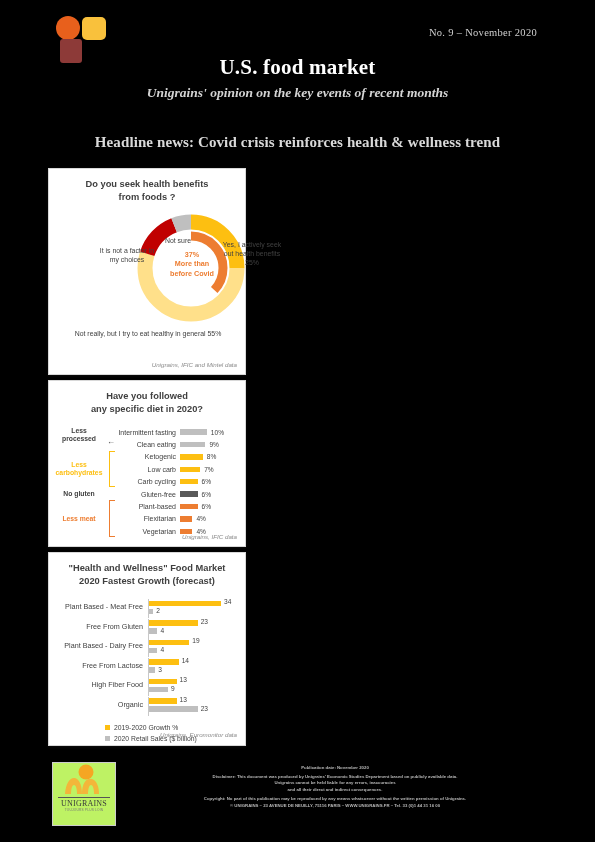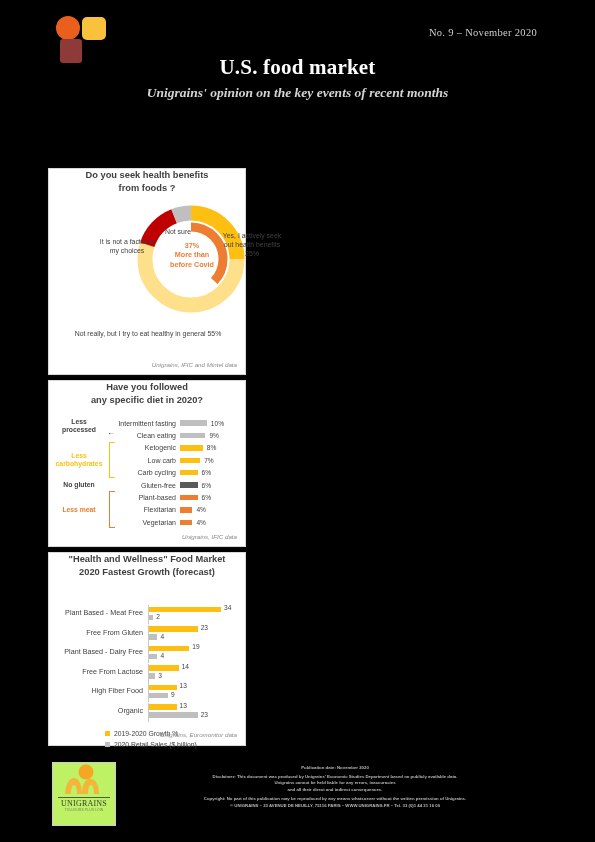--- a/index.html
+++ b/index.html
@@ -41,21 +41,21 @@
   }
 
   
   .card{
     position:absolute;left:48px;background:#ffffff;
     border:1px solid #d8d8d8;
     box-shadow:0 1px 3px rgba(255,255,255,0.05);
   }
   .card-title{
     text-align:center;color:#404040;font-size:9.3px;font-weight:bold;
-    line-height:13px;
+    line-height:13px;padding-top:9px;
   }
   .src{
     text-align:right;color:#8a8a8a;font-size:6.2px;font-style:italic;
     padding-right:8px;
   }
 
   
   #card1{top:168px;width:196px;height:205px;}
   .donut-wrap{position:relative;width:196px;height:125px;margin-left:44px;}
   .donut-svg{position:absolute;left:38px;top:4px;}
@@ -113,20 +113,21 @@
 
   <div class="logo-mark">
     <div class="logo-circle"></div>
     <div class="logo-square-y"></div>
     <div class="logo-square-r"></div>
   </div>
 
   <div class="issue">No. 9 – November 2020</div>
   <div class="title-main">U.S. food market</div>
   <div class="title-sub">Unigrains' opinion on the key events of recent months</div>
+  <div class="headline">Headline news: Covid crisis reinforces health &amp; wellness trend</div>
 
   <div class="card" id="card1">
     <div class="card-title">
       <div>Do you seek health benefits</div>
       <div>from foods ?</div>
     </div>
 
     <div class="donut-wrap">
       <svg class="donut-svg" width="120" height="120" viewBox="0 0 120 120">
 
@@ -255,21 +256,21 @@
 
     <div class="src" style="position:absolute;bottom:6px;right:0;left:0;">Unigrains, IFIC data</div>
   </div>
 
   <div class="card" id="card3">
     <div class="card-title">
       <div>"Health and Wellness" Food Market</div>
       <div>2020 Fastest Growth (forecast)</div>
     </div>
 
-    <div id="growth-rows" style="margin-top:26px;">
+    <div id="growth-rows" style="margin-top:11px;">
         <div class="g-row">
           <div class="g-name">Plant Based - Meat Free</div>
           <div class="g-bars">
             <div class="gb gb1" style="width: 72px; background: rgb(253, 191, 17); left: 0px;"></div>
             <div class="gv" style="left: 75px; top: -1px;">34</div>
             <div class="gb gb2" style="width: 4.23529px; background: rgb(191, 191, 191); left: 0px;"></div>
             <div class="gv" style="left: 7.23529px; top: 8px;">2</div>
           </div>
         </div>
         <div class="g-row">

